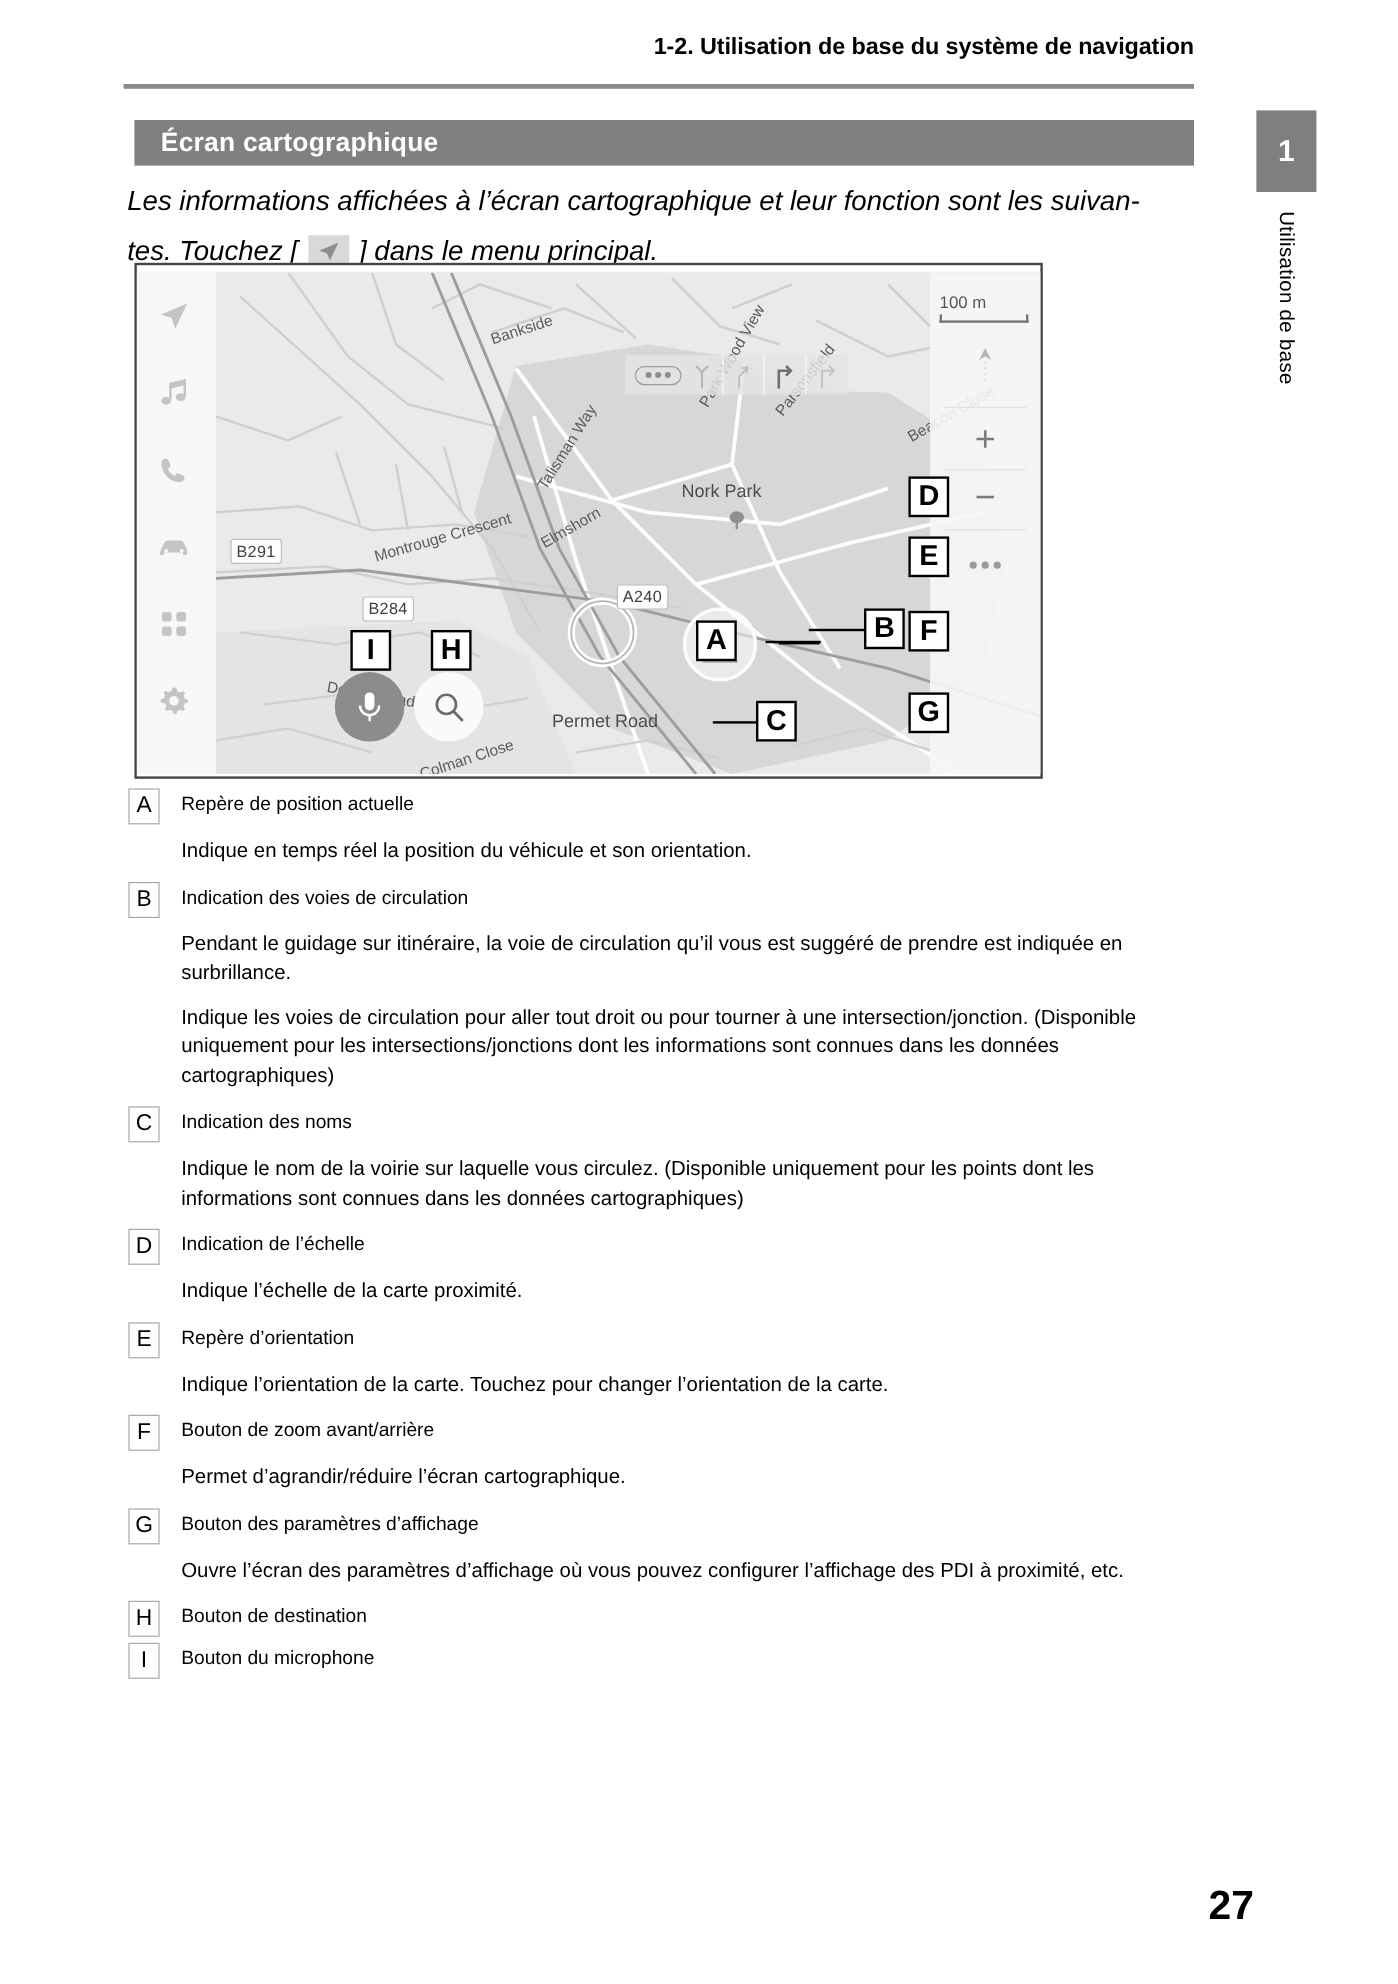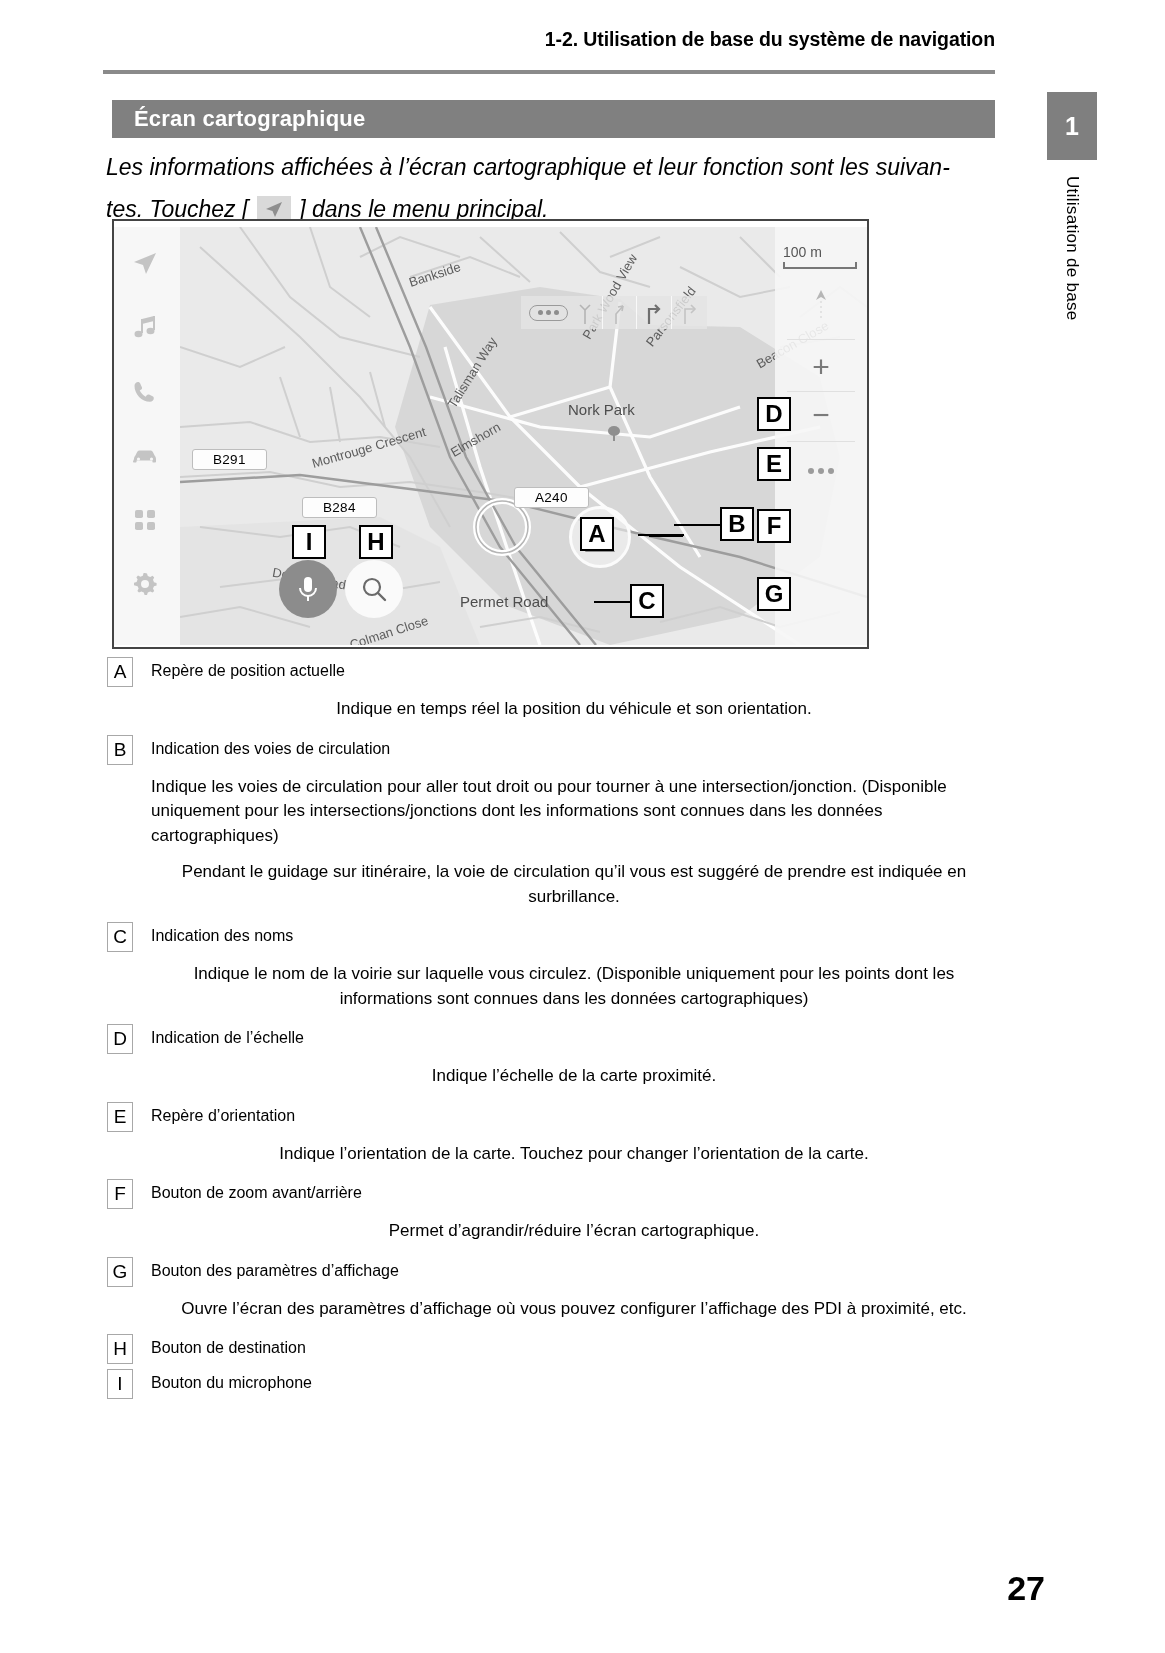--- a/index.html
+++ b/index.html
@@ -89,22 +89,22 @@
   
   .canvas {
     position:absolute; left:66px; top:0; right:0; bottom:0;
     background:#e9e9e9;
     overflow:hidden;
   }
 
   
   .shield {
     position:absolute; background:#fdfdfd; border:1px solid #bdbdbd;
-    border-radius:3px; font-size:13.5px; color:#000000;
-    padding:2px 20px; letter-spacing:0.3px;
+    border-radius:3px; font-size:13.5px; color:#404040;
+    padding:2px 4px; letter-spacing:0.3px;
   }
   .placename {
     position:absolute; font-size:13px; color:#5c5c5c; white-space:nowrap;
   }
   .placename.rot-a { transform:rotate(-16deg); }
   .placename.rot-b { transform:rotate(-58deg); }
   .placename.rot-c { transform:rotate(-52deg); }
   .placename.rot-d { transform:rotate(-30deg); }
   .placename.rot-e { transform:rotate(10deg); }
   .placename.rot-f { transform:rotate(-18deg); }
@@ -189,21 +189,21 @@
     width:26px; height:30px; border:1px solid #a8a8a8; background:#fff;
     display:flex; align-items:center; justify-content:center;
     font-size:19px; flex:0 0 26px; margin-top:1px;
   }
   .def-title { font-size:16px; margin-left:18px; line-height:30px; }
   .def-body {
     margin:10px 0 12px 44px; font-size:17px; line-height:24.5px;
     width:846px;
   }
   .def-body p { margin:0 0 12px 0; }
-  .def-body p:last-child { margin-bottom:0;text-align:center; }
+  .def-body p:last-child { margin-bottom:0; }
 
   
   .page-num {
     position:absolute; right:120px; bottom:45px;
     font-size:34px; font-weight:bold;
   }
 </style>
 </head>
 <body>
 
@@ -462,22 +462,22 @@
       <p>Indique en temps réel la position du véhicule et son orientation.</p>
     </div>
   </div>
 
   <div>
     <div class="def-head">
       <div class="letter-box">B</div>
       <div class="def-title">Indication des voies de circulation</div>
     </div>
     <div class="def-body">
+      <p>Pendant le guidage sur itinéraire, la voie de circulation qu’il vous est suggéré de prendre est indiquée en surbrillance.</p>
       <p>Indique les voies de circulation pour aller tout droit ou pour tourner à une intersection/jonction. (Disponible uniquement pour les intersections/jonctions dont les informations sont connues dans les données cartographiques)</p>
-      <p>Pendant le guidage sur itinéraire, la voie de circulation qu’il vous est suggéré de prendre est indiquée en surbrillance.</p>
     </div>
   </div>
 
   <div>
     <div class="def-head">
       <div class="letter-box">C</div>
       <div class="def-title">Indication des noms</div>
     </div>
     <div class="def-body">
       <p>Indique le nom de la voirie sur laquelle vous circulez. (Disponible uniquement pour les points dont les informations sont connues dans les données cartographiques)</p>

